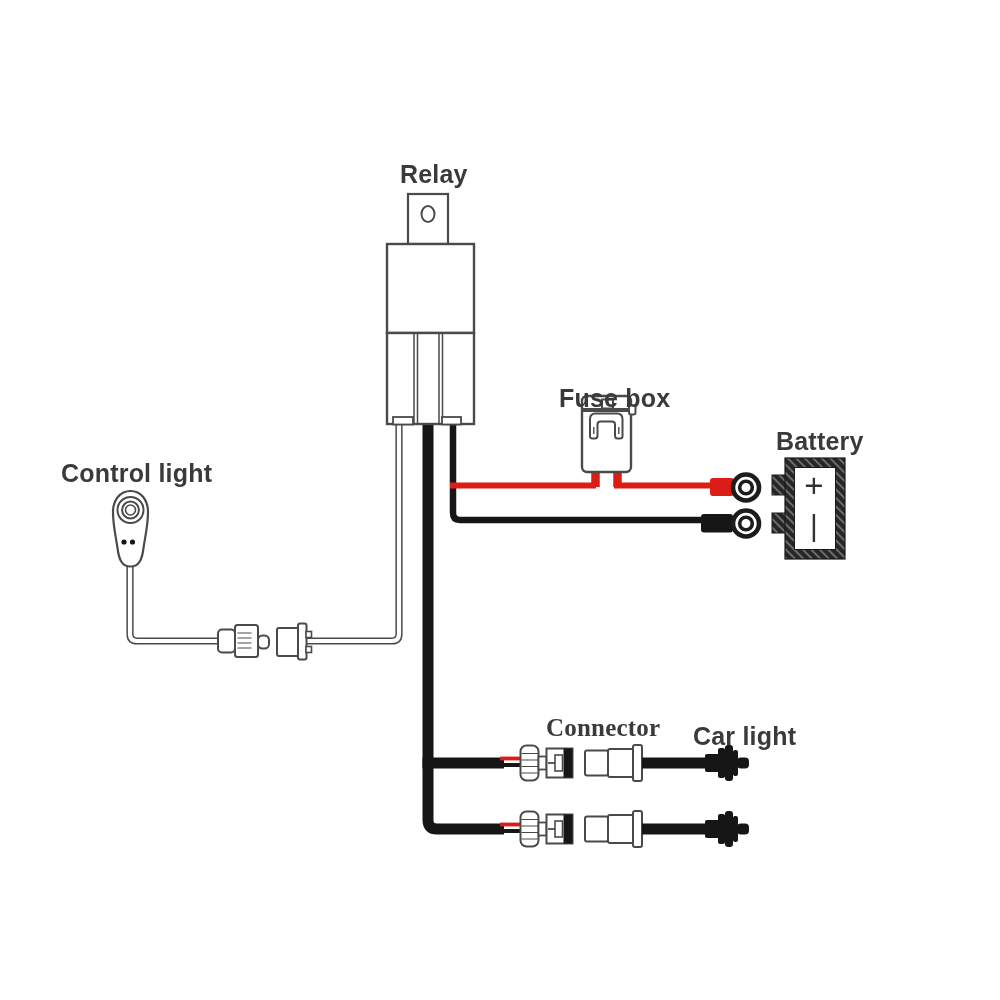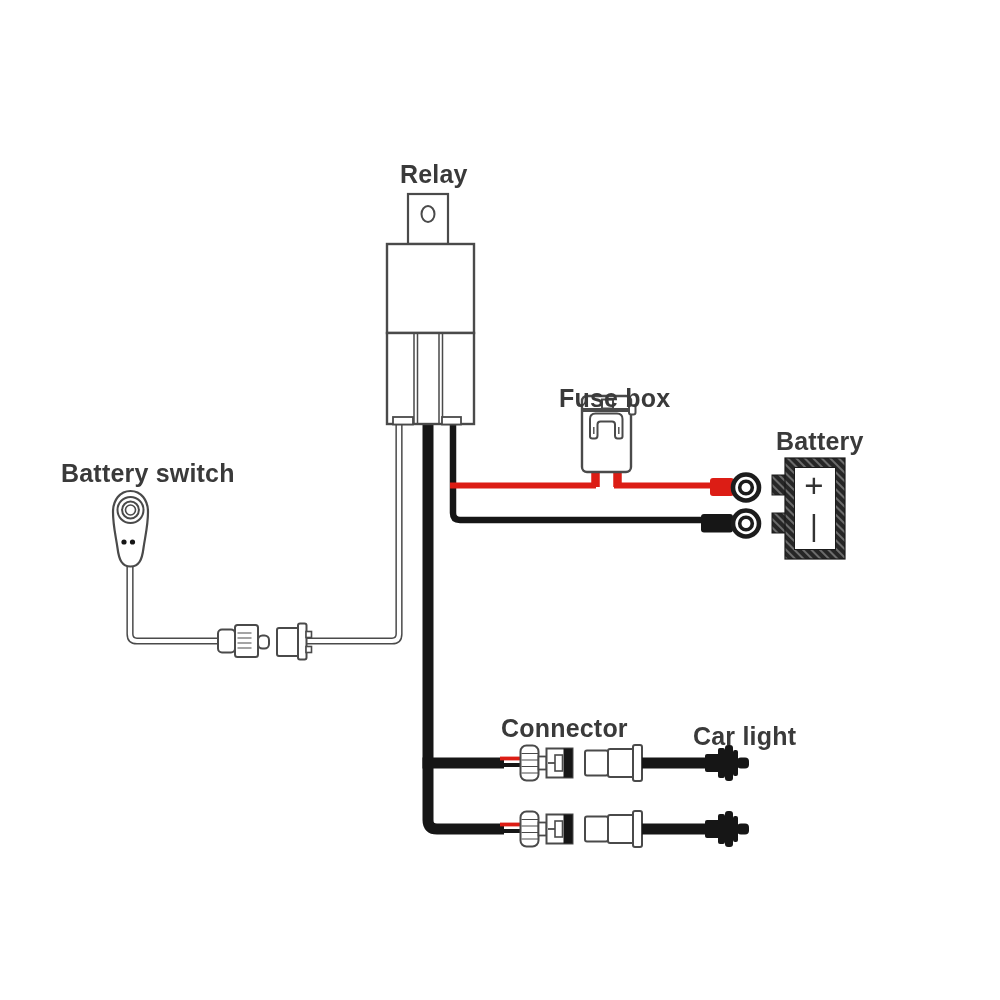--- a/index.html
+++ b/index.html
@@ -166,17 +166,17 @@
       <rect class="blk" x="718" y="814" width="7" height="30" rx="2"></rect>
       <rect class="blk" x="725" y="811" width="8" height="36" rx="3"></rect>
       <rect class="blk" x="733" y="816" width="5" height="26" rx="2"></rect>
       <rect class="blk" x="737" y="823.5" width="12" height="11" rx="4"></rect>
     </g>
   </svg>
 
   <div class="lbl" style="left:400px;top:162px;">Relay</div>
   <div class="lbl" style="left:559px;top:386px;">Fuse box</div>
   <div class="lbl" style="left:752px;top:429px;margin-left:24px;">Battery</div>
-  <div class="lbl" style="left:61px;top:461px;">Battery switch</div>
-  <div class="lbl" style="left:501px;top:716px;">Connector</div>
+  <div class="lbl" style="left:61px;top:461px;">Control light</div>
+  <div class="lbl" style="left:546px;top:716px;font-family:Liberation Serif, serif;">Connector</div>
   <div class="lbl" style="left:693px;top:716px;margin-top:8px;">Car light</div>
 
 </div>
 
 </body></html>

